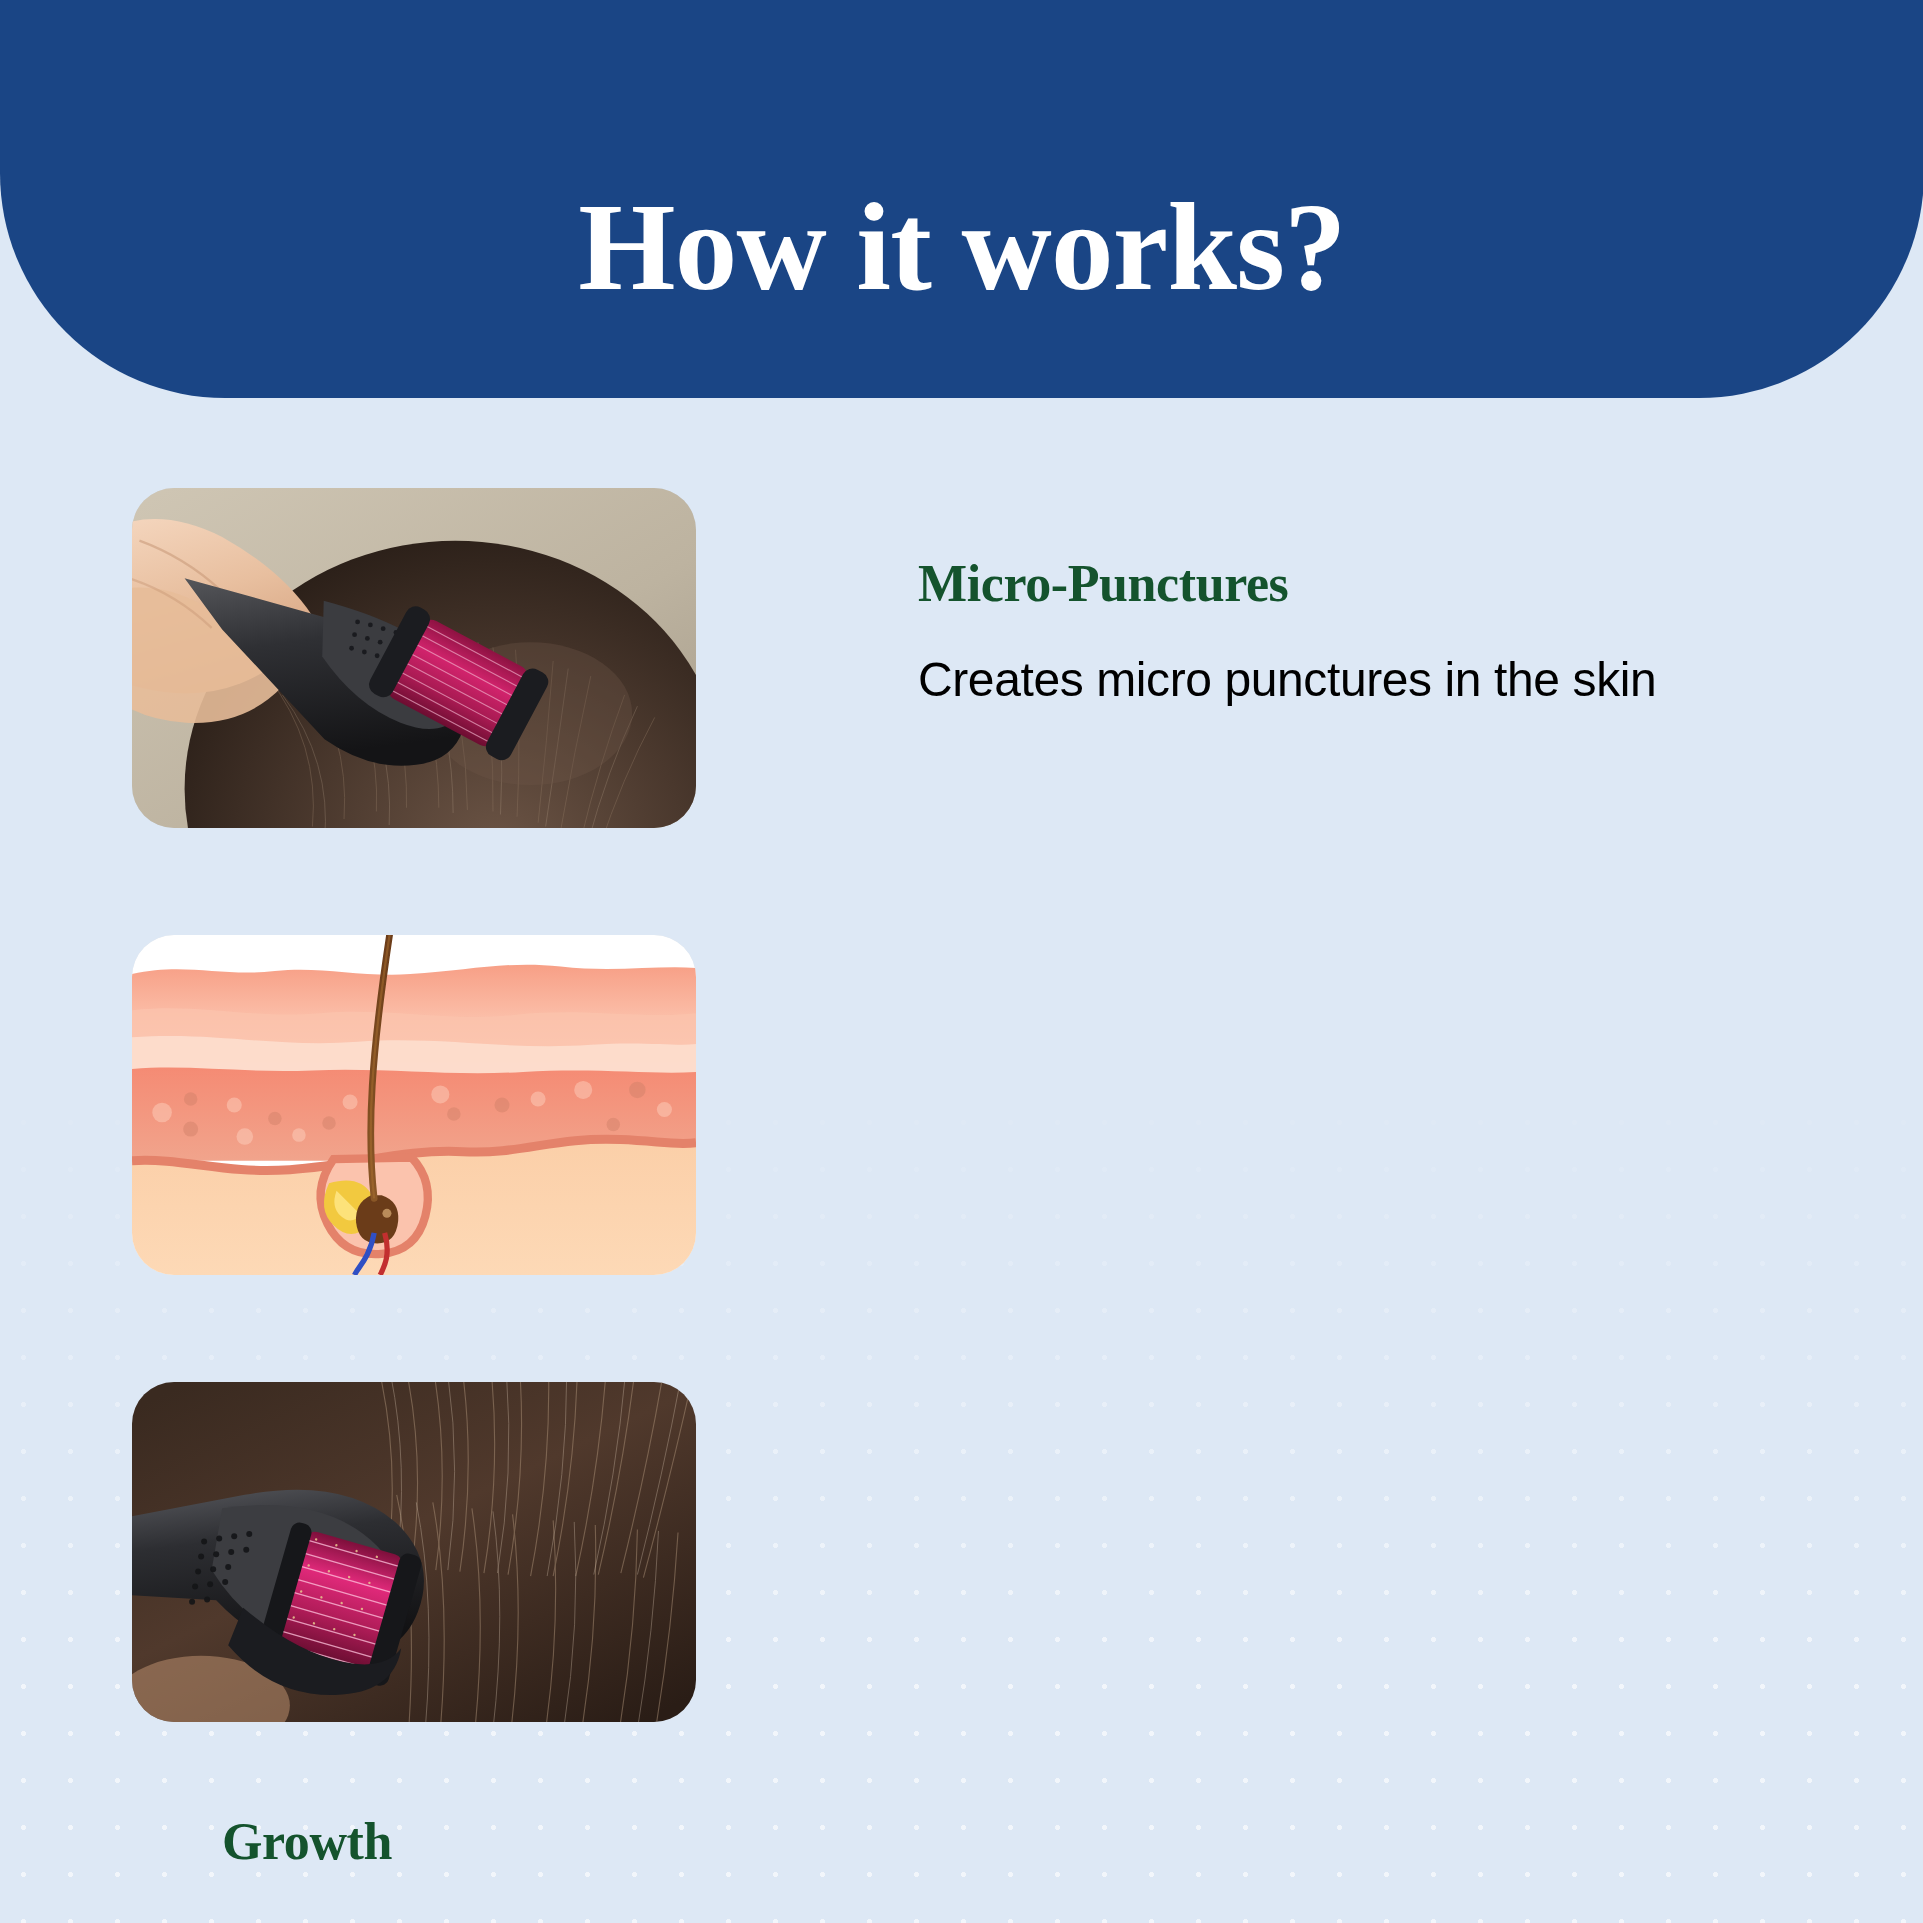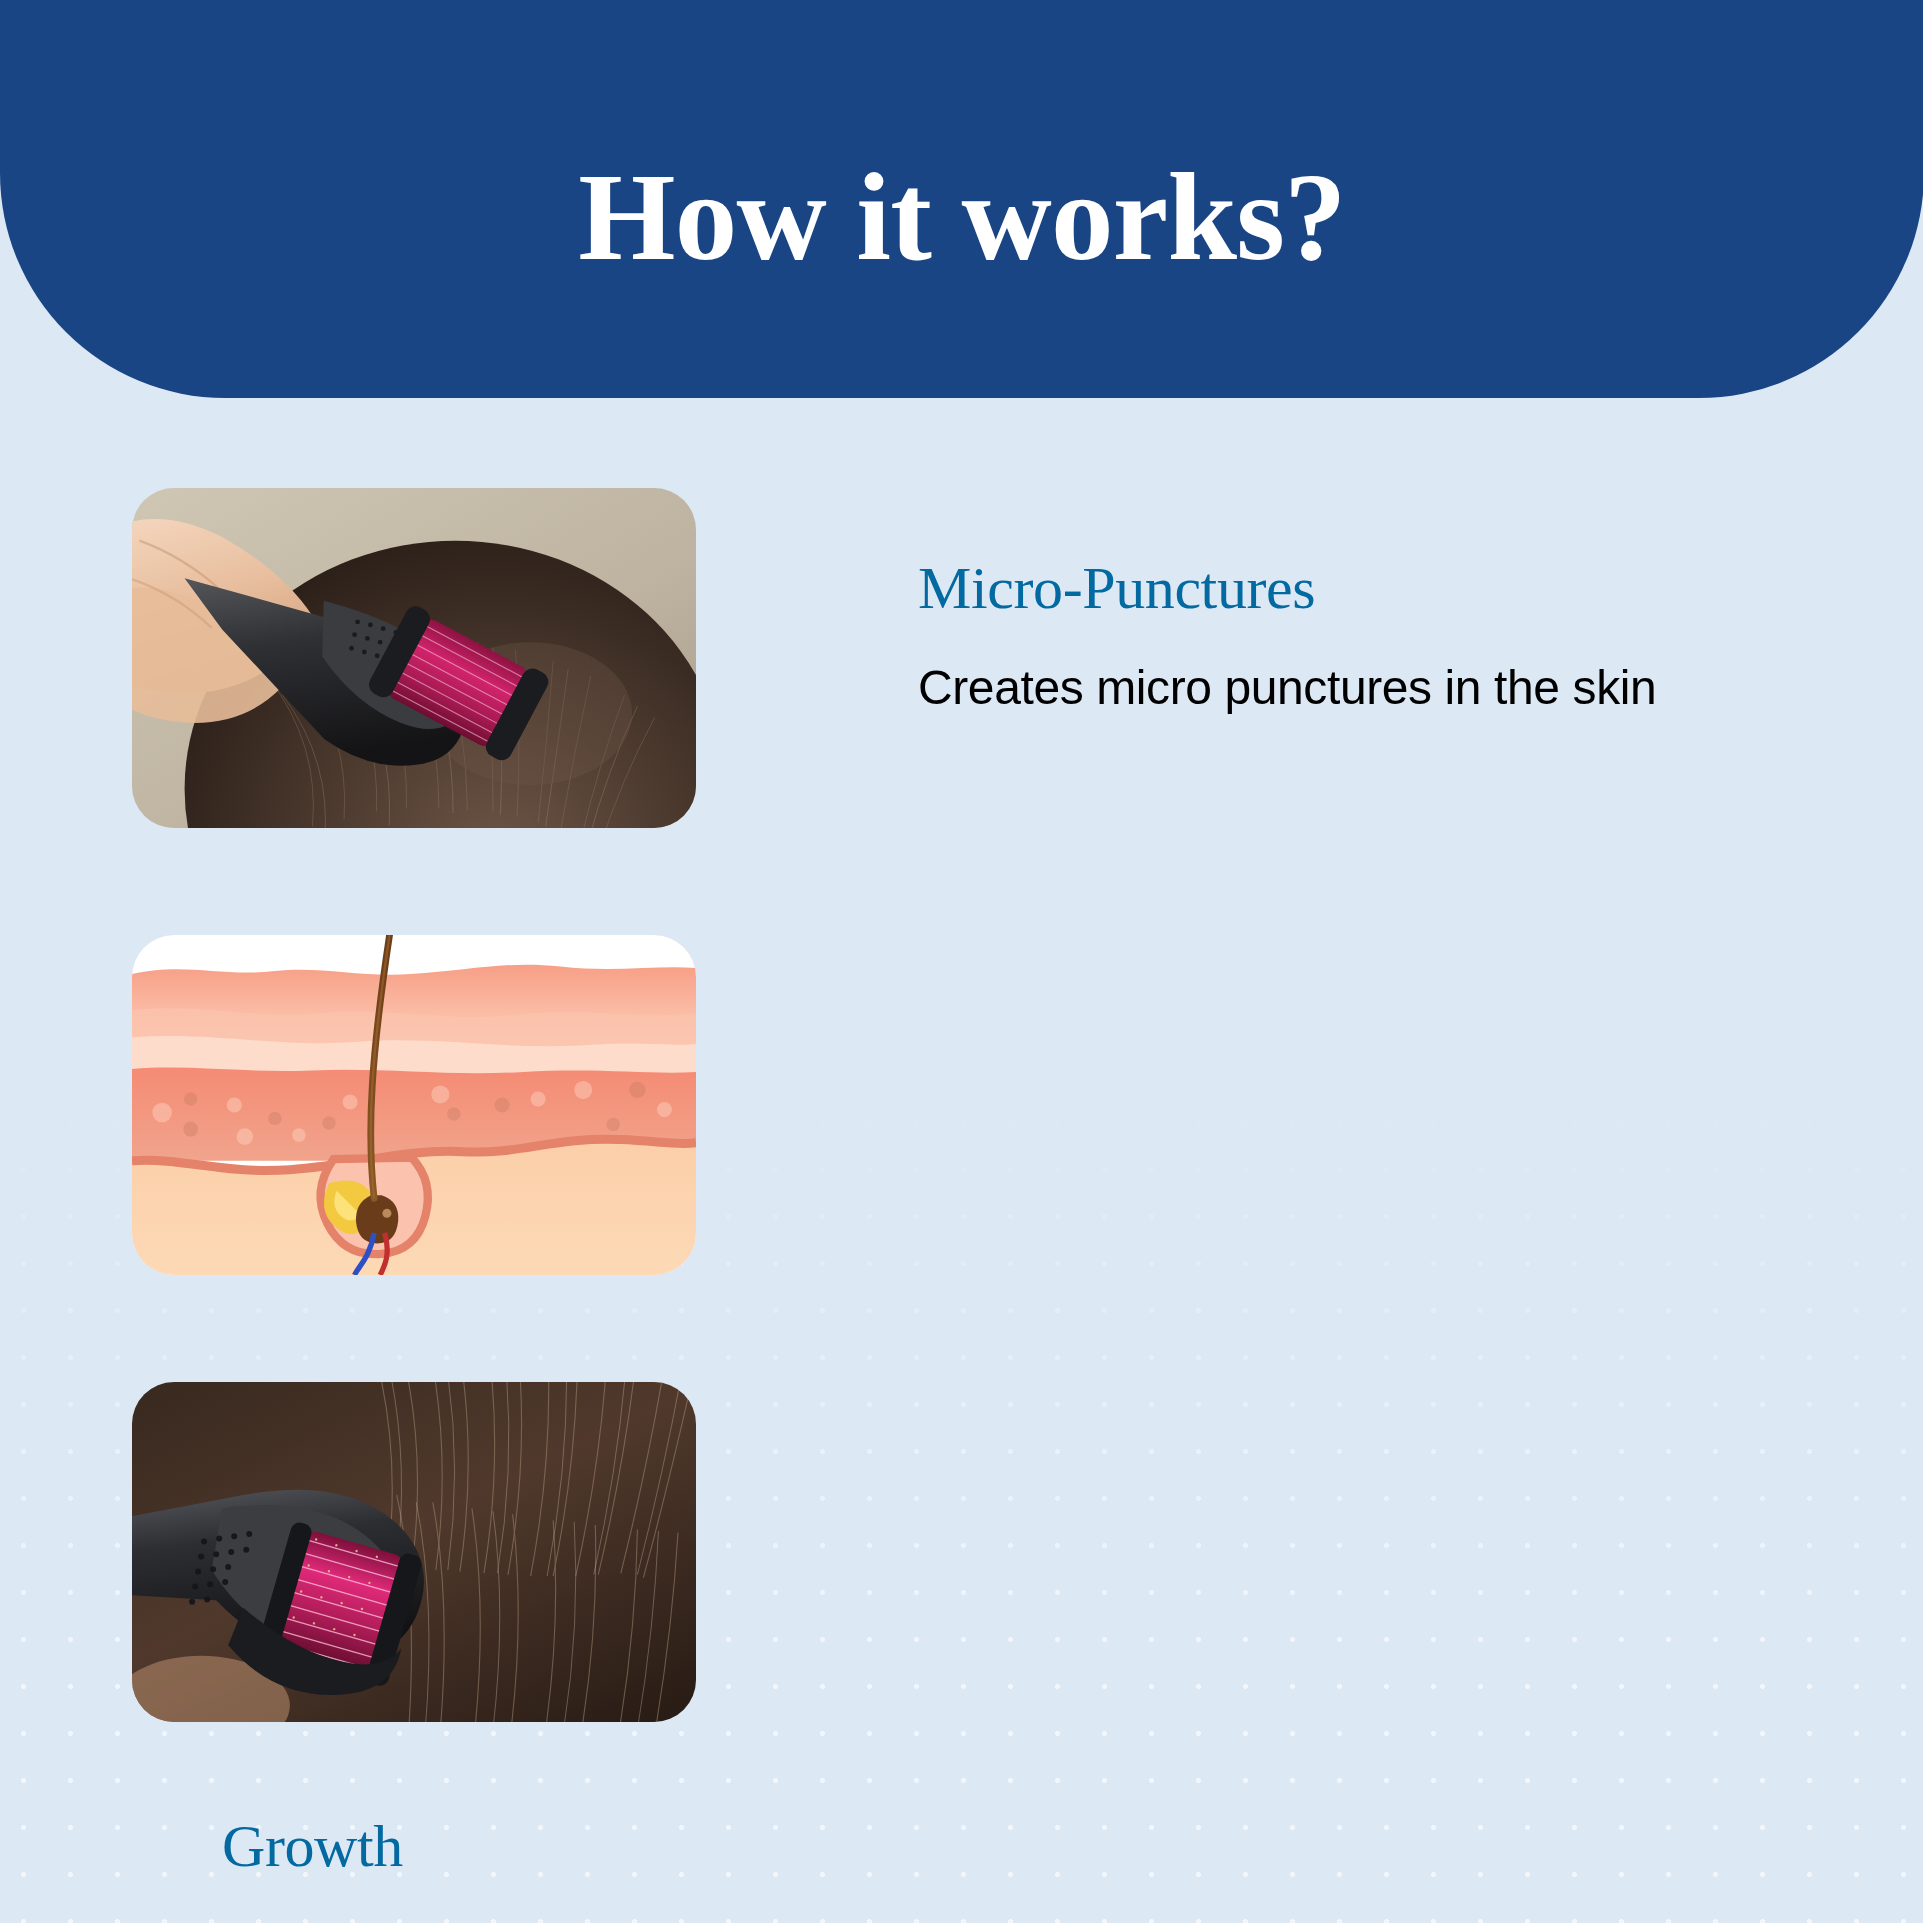--- a/index.html
+++ b/index.html
@@ -47,21 +47,21 @@
     align-items:flex-end;
     justify-content:center;
   }
   .header-title {
     font-family:"Liberation Serif", serif;
     font-weight:700;
     color:#ffffff;
     font-size:125px;
     line-height:1;
     letter-spacing:-0.8px;
-    margin-bottom:118px;
+    margin-bottom:88px;
   }
 
   
   .rows {
     position:absolute;
     left:0; top:488px;
     width:1924px;
   }
   .row {
     position:relative;
@@ -83,23 +83,23 @@
   }
   .thumb svg { display:block; width:100%; height:100%; }
 
   .copy {
     flex:1 1 auto;
     padding-left:222px;
     padding-right:90px;
   }
   .item-title {
     font-family:"Liberation Serif", serif;
-    font-weight:400;
-    color:#0369a1;
-    font-size:60px;
+    font-weight:700;
+    color:#14532d;
+    font-size:52px;
     line-height:1.04;
     letter-spacing:-0.4px;
   }
   .item-desc {
     font-family:"Liberation Sans", sans-serif;
     font-weight:400;
     color:#000000;
     font-size:48px;
     line-height:1.20;
     margin-top:40px;

